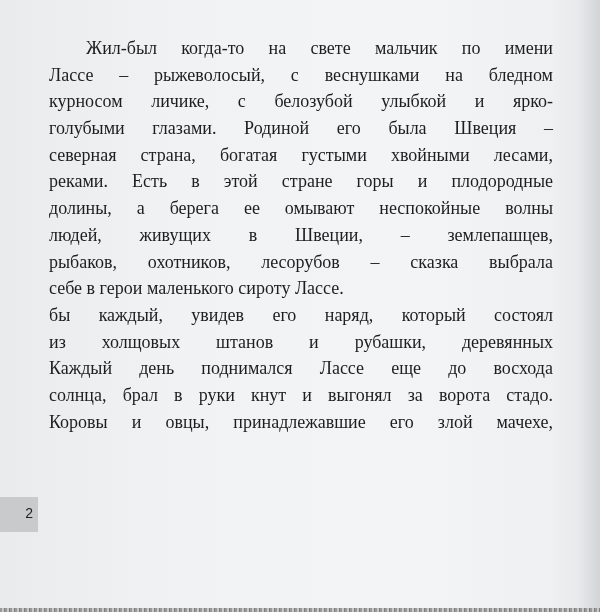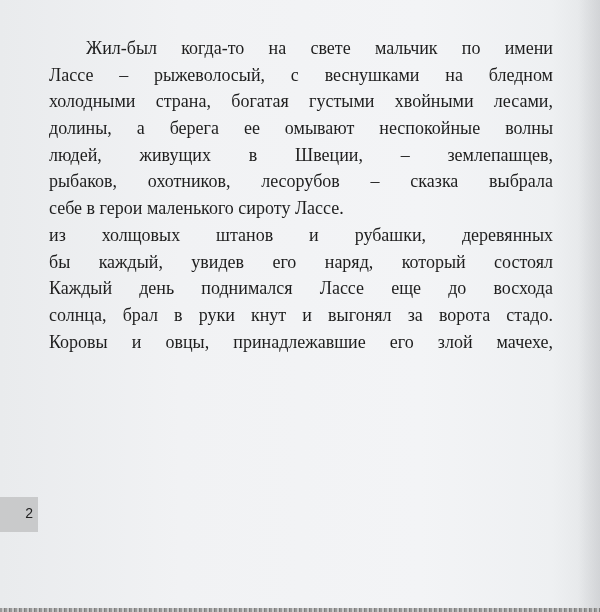--- a/index.html
+++ b/index.html
@@ -45,29 +45,32 @@
 </head>
 <body>
 
 <div class="page">
   <div class="right-shadow"></div>
 
   <div class="text-block">
     <div>
       <span class="line indent">Жил-был когда-то на свете мальчик по имени</span>
       <span class="line">Лассе – рыжеволосый, с веснушками на бледном</span>
-      <span class="line">холодными страна, богатая густыми хвойными лесами,</span>
+      <span class="line">курносом личике, с белозубой улыбкой и ярко-</span>
+      <span class="line">голубыми глазами. Родиной его была Швеция –</span>
+      <span class="line">северная страна, богатая густыми хвойными лесами,</span>
+      <span class="line">реками. Есть в этой стране горы и плодородные</span>
       <span class="line">долины, а берега ее омывают неспокойные волны</span>
       <span class="line">людей, живущих в Швеции, – землепашцев,</span>
       <span class="line">рыбаков, охотников, лесорубов – сказка выбрала</span>
       <span class="line last">себе в герои маленького сироту Лассе.</span>
     </div>
     <div>
+      <span class="line">бы каждый, увидев его наряд, который состоял</span>
       <span class="line">из холщовых штанов и рубашки, деревянных</span>
-      <span class="line">бы каждый, увидев его наряд, который состоял</span>
       <span class="line">Каждый день поднимался Лассе еще до восхода</span>
       <span class="line">солнца, брал в руки кнут и выгонял за ворота стадо.</span>
       <span class="line">Коровы и овцы, принадлежавшие его злой мачехе,</span>
     </div>
   </div>
 
   <div class="page-number-box">
     <span class="page-number">2</span>
   </div>
 

